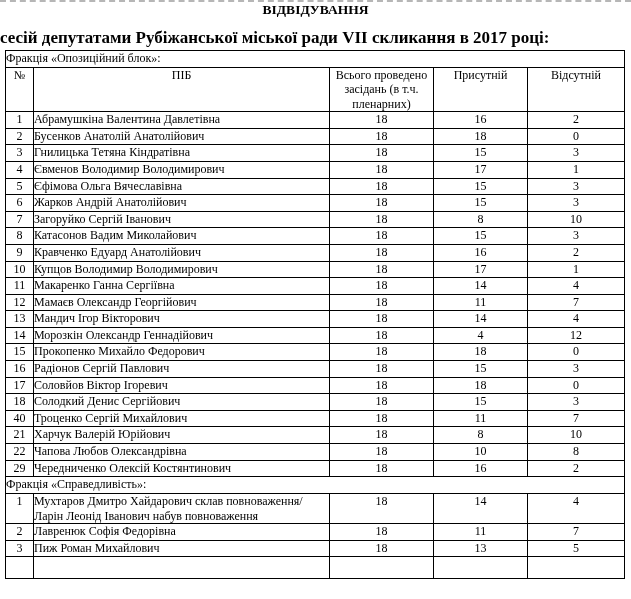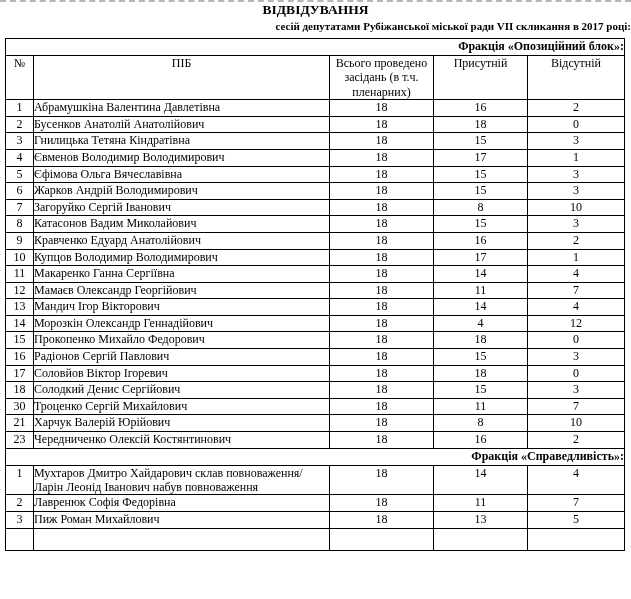--- a/index.html
+++ b/index.html
@@ -18,44 +18,45 @@
     border-top: 2px dashed #b6b6b6;
   }
   .title {
     padding-top: 2px;
     text-align: center;
     font-weight: bold;
     font-size: 13.5px;
     line-height: 16px;
   }
   .subtitle {
-    text-align: right;
+    text-align: left;
     font-weight: bold;
-    font-size: 11px;
+    font-size: 17px;
     line-height: 16px;
+    margin-top: 12px;
   }
   table.attendance {
     margin-left: 5px;
     margin-top: 4px;
     width: 619px;
     border-collapse: collapse;
     table-layout: fixed;
   }
   table.attendance td {
     border: 1.5px solid #000;
     font-size: 12px;
     line-height: 1.2;
     vertical-align: top;
     padding: 0;
     overflow: hidden;
   }
   tr.section-row { height: 17px; }
   td.section-cell {
-    text-align: right;
-    font-weight: bold;
+    text-align: left;
+    font-weight: normal;
     font-size: 12.5px;
     vertical-align: middle;
   }
   tr.colhead-row { height: 30px; }
   td.h-num, td.h-name {
     text-align: center;
     vertical-align: top;
     font-size: 12.5px;
     padding-top: 2px;
   }
@@ -135,21 +136,21 @@
   </tr>
         <tr class="data-row">
     <td class="c-num">5</td>
     <td class="c-name">Єфімова Ольга Вячеславівна</td>
     <td class="c-val">18</td>
     <td class="c-val">15</td>
     <td class="c-val">3</td>
   </tr>
         <tr class="data-row">
     <td class="c-num">6</td>
-    <td class="c-name">Жарков Андрій Володимирович</td>
+    <td class="c-name">Жарков Андрій Анатолійович</td>
     <td class="c-val">18</td>
     <td class="c-val">15</td>
     <td class="c-val">3</td>
   </tr>
         <tr class="data-row">
     <td class="c-num">7</td>
     <td class="c-name">Загоруйко Сергій Іванович</td>
     <td class="c-val">18</td>
     <td class="c-val">8</td>
     <td class="c-val">10</td>
@@ -225,35 +226,42 @@
     <td class="c-val">0</td>
   </tr>
         <tr class="data-row">
     <td class="c-num">18</td>
     <td class="c-name">Солодкий Денис Сергійович</td>
     <td class="c-val">18</td>
     <td class="c-val">15</td>
     <td class="c-val">3</td>
   </tr>
         <tr class="data-row">
-    <td class="c-num">30</td>
+    <td class="c-num">40</td>
     <td class="c-name">Троценко Сергій Михайлович</td>
     <td class="c-val">18</td>
     <td class="c-val">11</td>
     <td class="c-val">7</td>
   </tr>
         <tr class="data-row">
     <td class="c-num">21</td>
     <td class="c-name">Харчук Валерій Юрійович</td>
     <td class="c-val">18</td>
     <td class="c-val">8</td>
     <td class="c-val">10</td>
   </tr>
         <tr class="data-row">
-    <td class="c-num">23</td>
+    <td class="c-num">22</td>
+    <td class="c-name">Чапова Любов Олександрівна</td>
+    <td class="c-val">18</td>
+    <td class="c-val">10</td>
+    <td class="c-val">8</td>
+  </tr>
+        <tr class="data-row">
+    <td class="c-num">29</td>
     <td class="c-name">Чередниченко Олексій Костянтинович</td>
     <td class="c-val">18</td>
     <td class="c-val">16</td>
     <td class="c-val">2</td>
   </tr>
         <tr class="section-row">
     <td colspan="5" class="section-cell">Фракція «Справедливість»:</td>
   </tr>
         <tr class="data-row">
     <td class="c-num">1</td>

